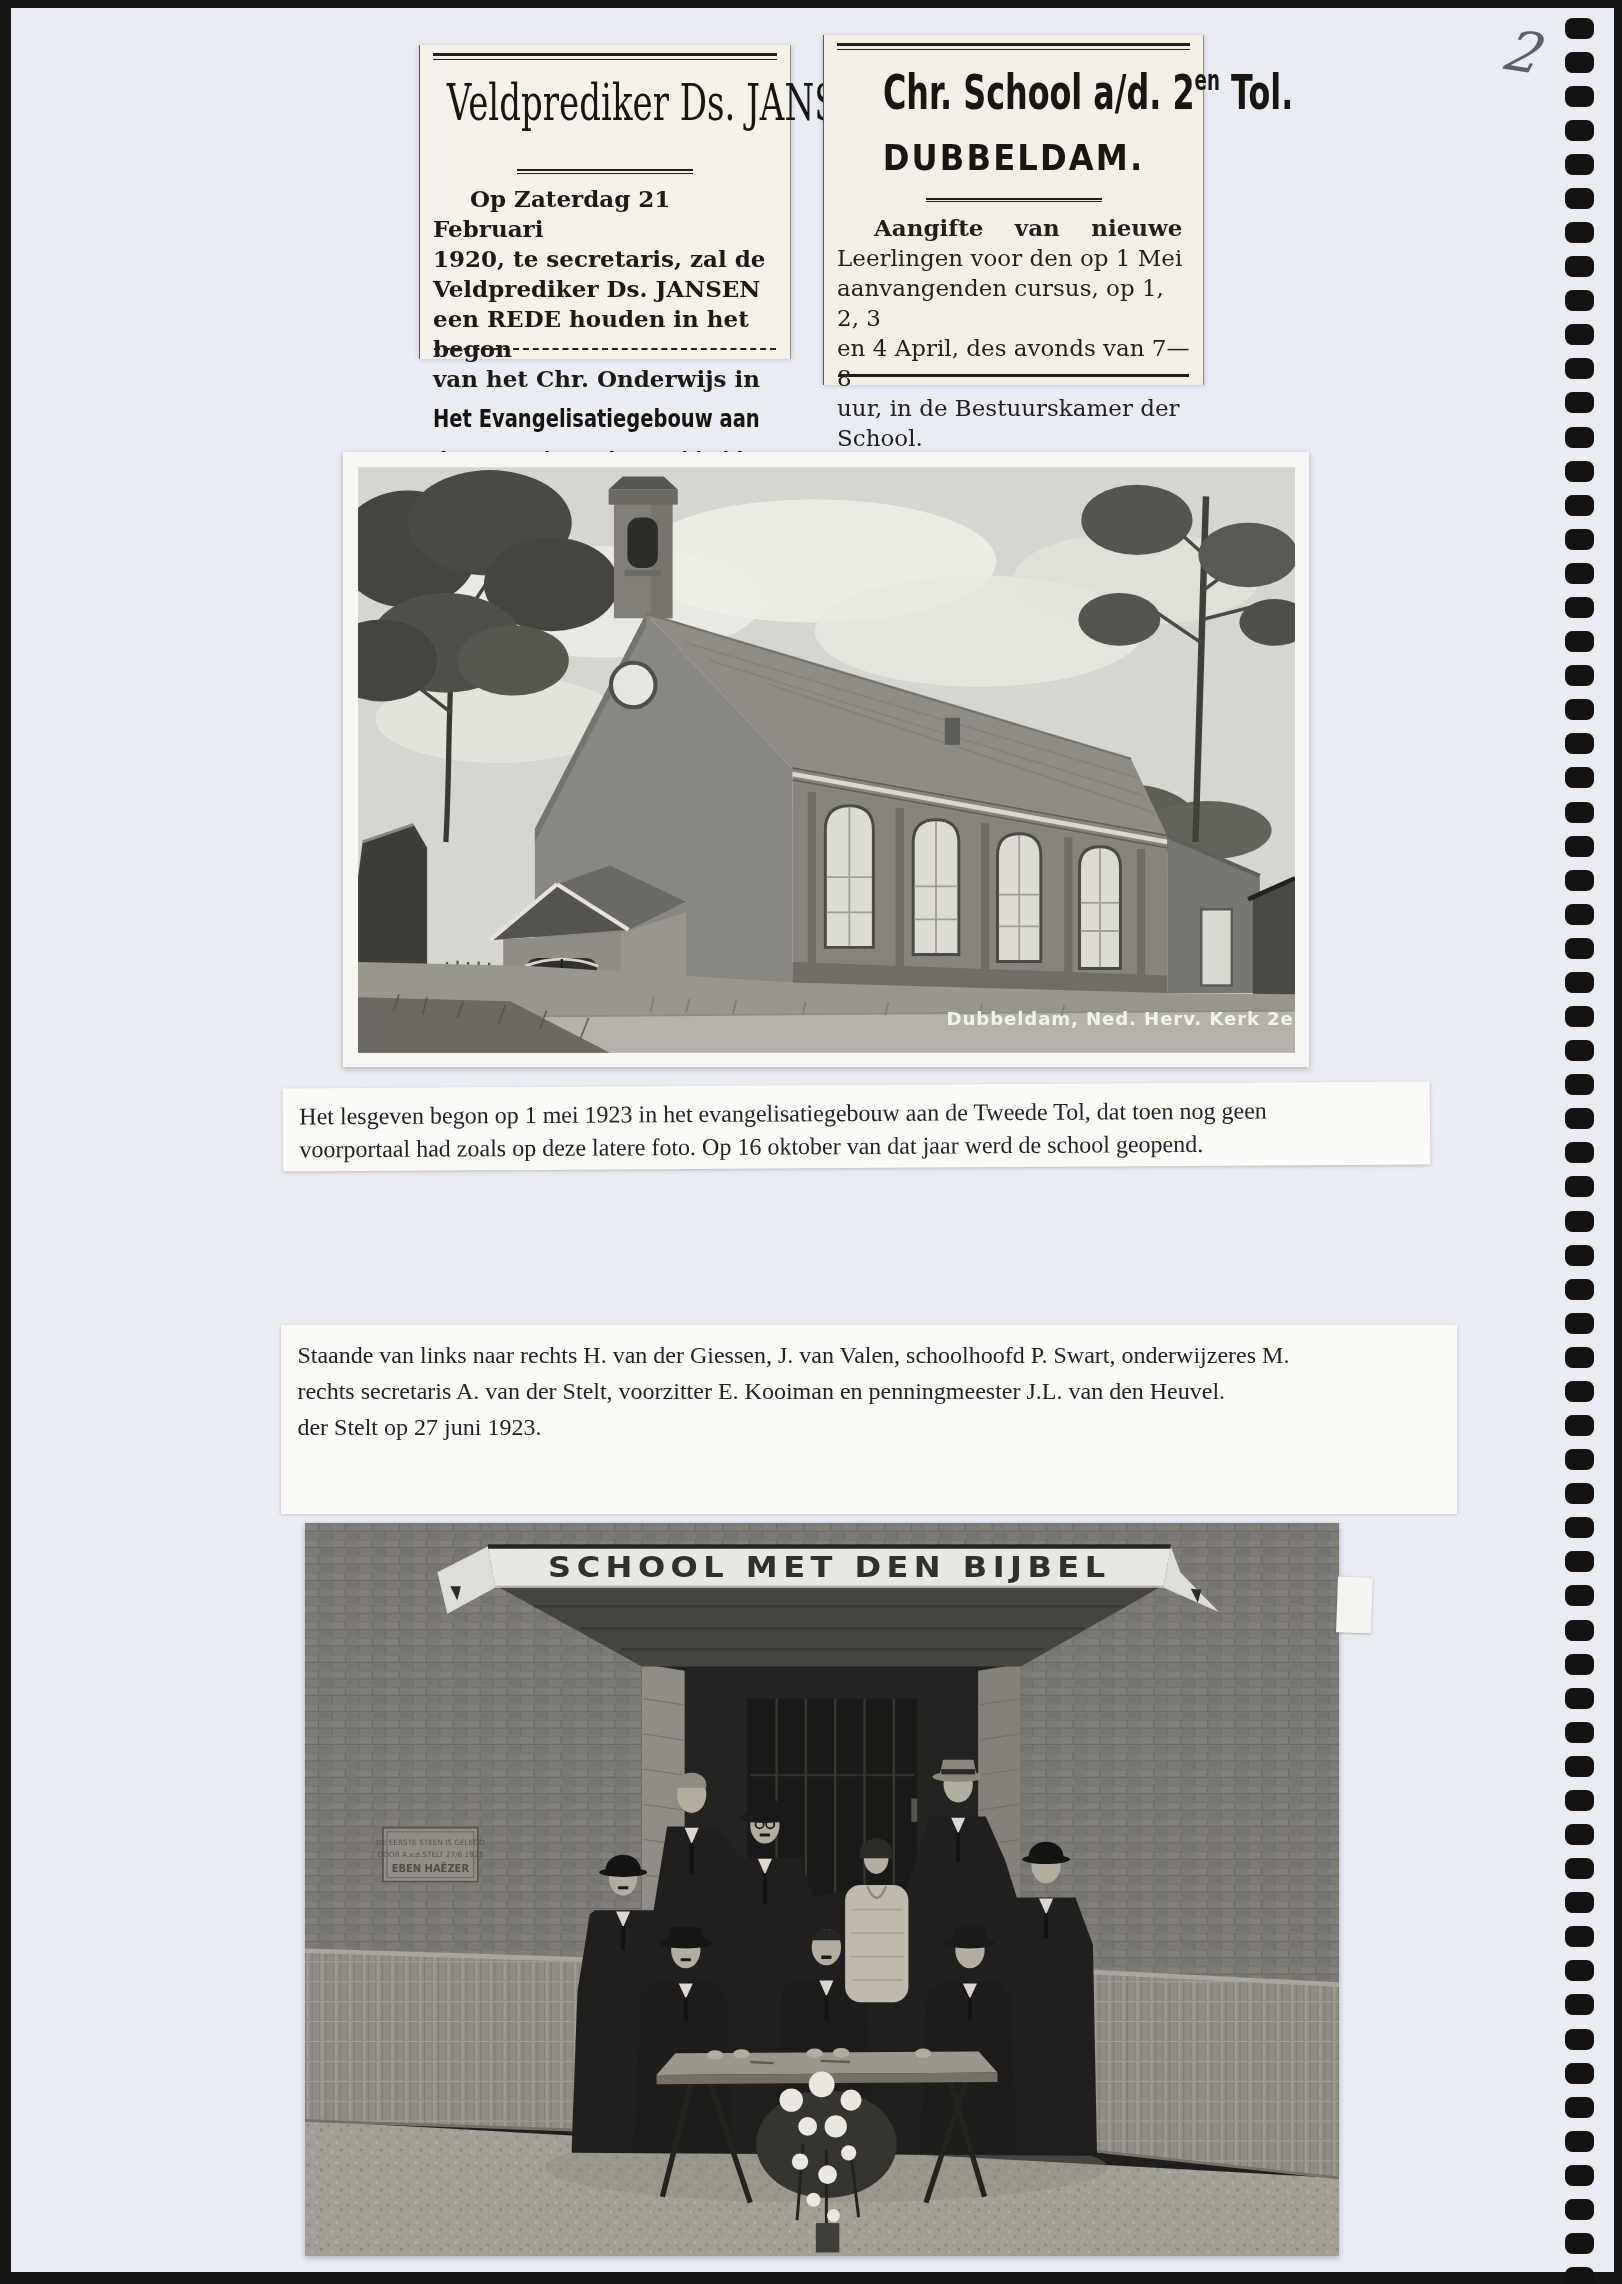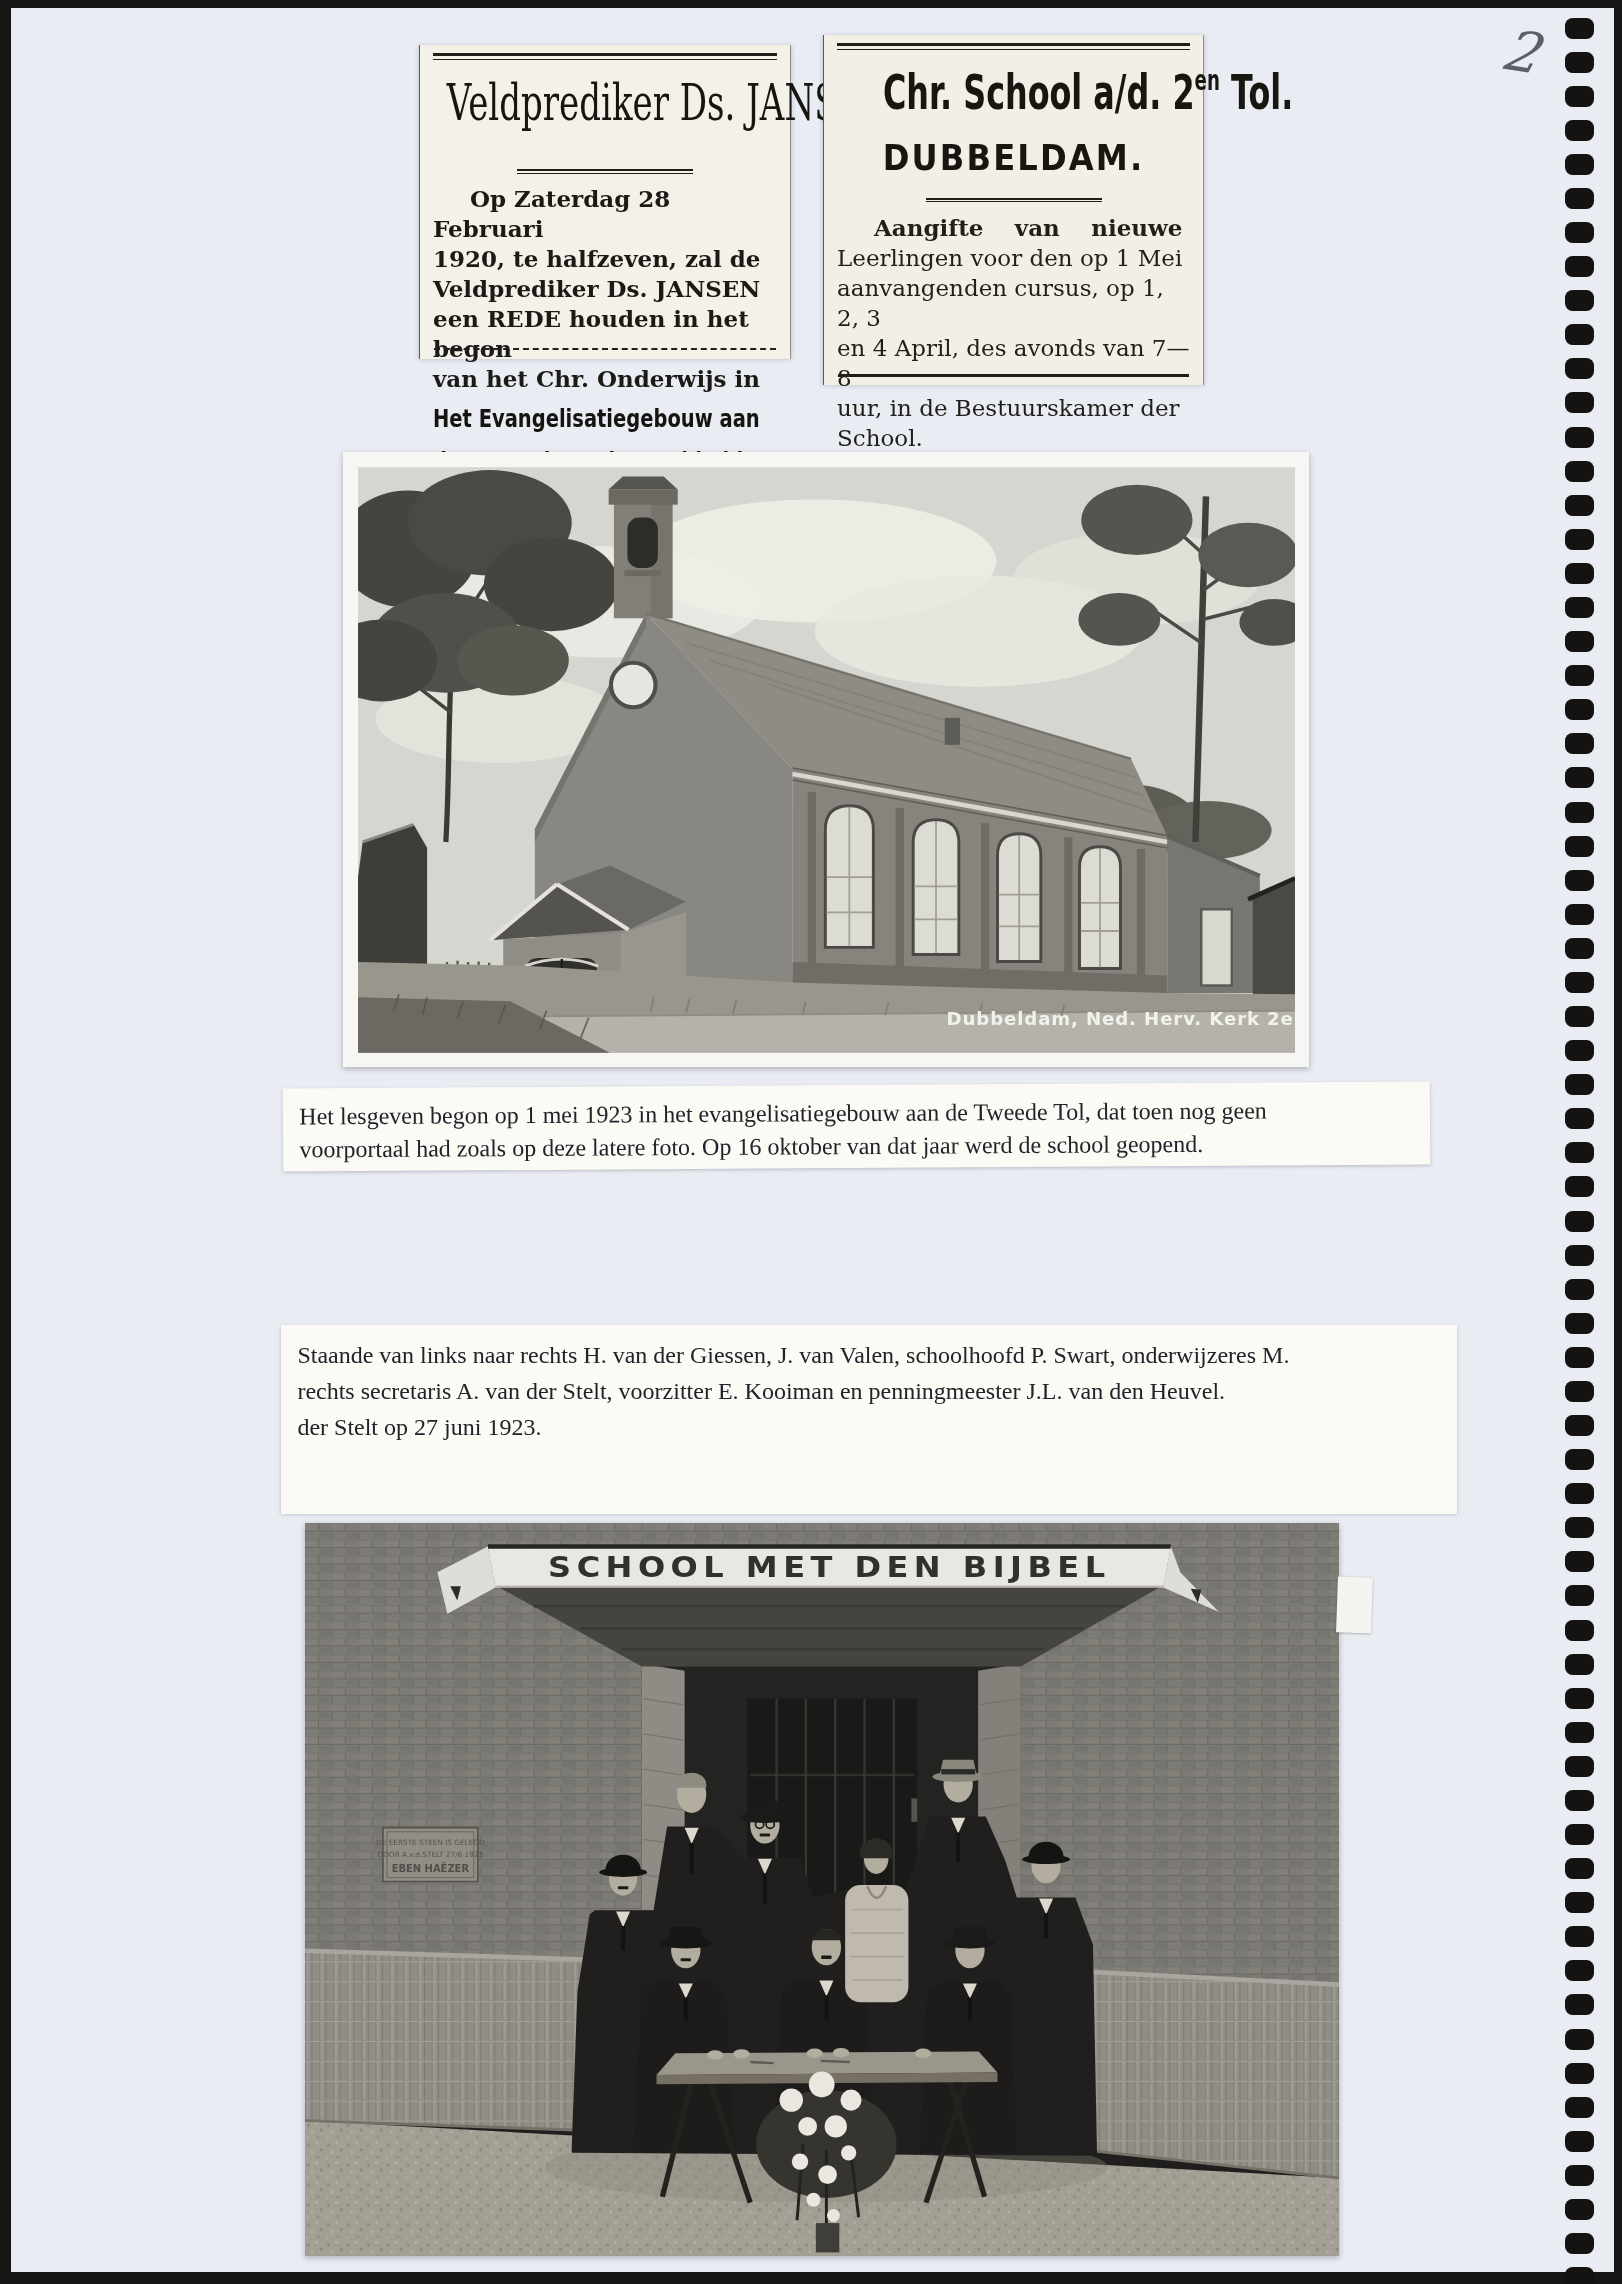--- a/index.html
+++ b/index.html
@@ -187,22 +187,22 @@
 
 <div class="page-num">2</div>
 
 <div class="clip clip1">
   <div class="clip-inner">
     <div class="rule-double"></div>
     <div class="headline">Veldprediker Ds. JANSEN.</div>
     <div style="height:33px"></div>
     <div class="divider-short"></div>
     <div class="bodytext">
-      <div class="l">Op Zaterdag 28 Februari</div>
-      <div class="l">1920, te halfzeven, zal de</div>
+      <div class="l">Op Zaterdag 21 Februari</div>
+      <div class="l">1920, te secretaris, zal de</div>
       <div class="l">Veldprediker Ds. JANSEN</div>
       <div class="l">een REDE houden in het begon</div>
       <div class="l">van het Chr. Onderwijs in</div>
     </div>
     <div class="venue">Het Evangelisatiegebouw aan</div>
     <div class="venue">den Tweeden Tol te Dubbeldam.</div>
     <div class="clip-footer">
       <span class="ad-number">70723 18</span>
       <span class="bestuur">HET BESTUUR.</span>
     </div>

